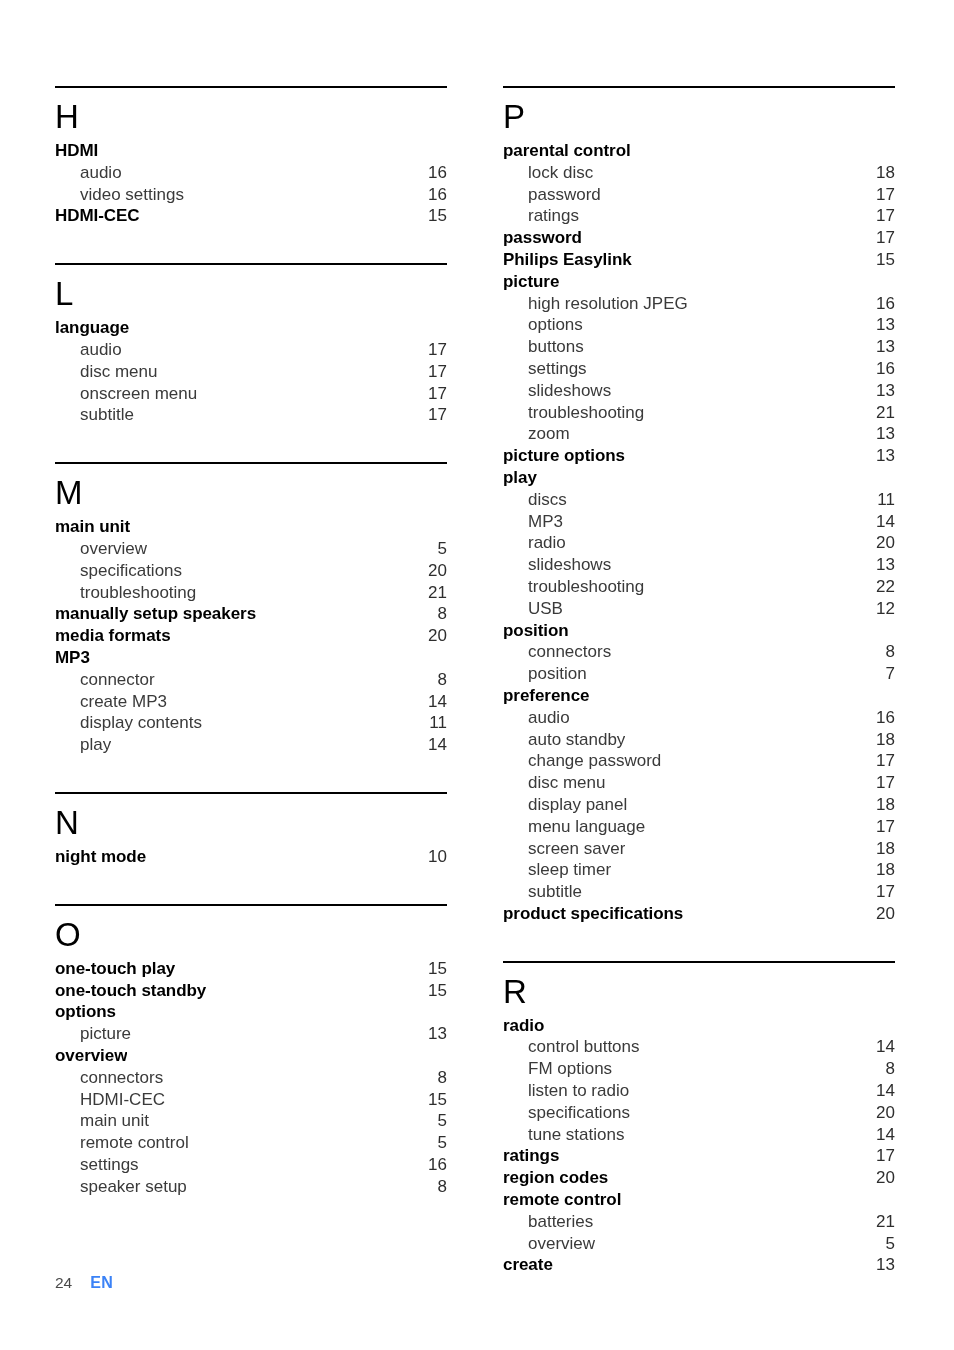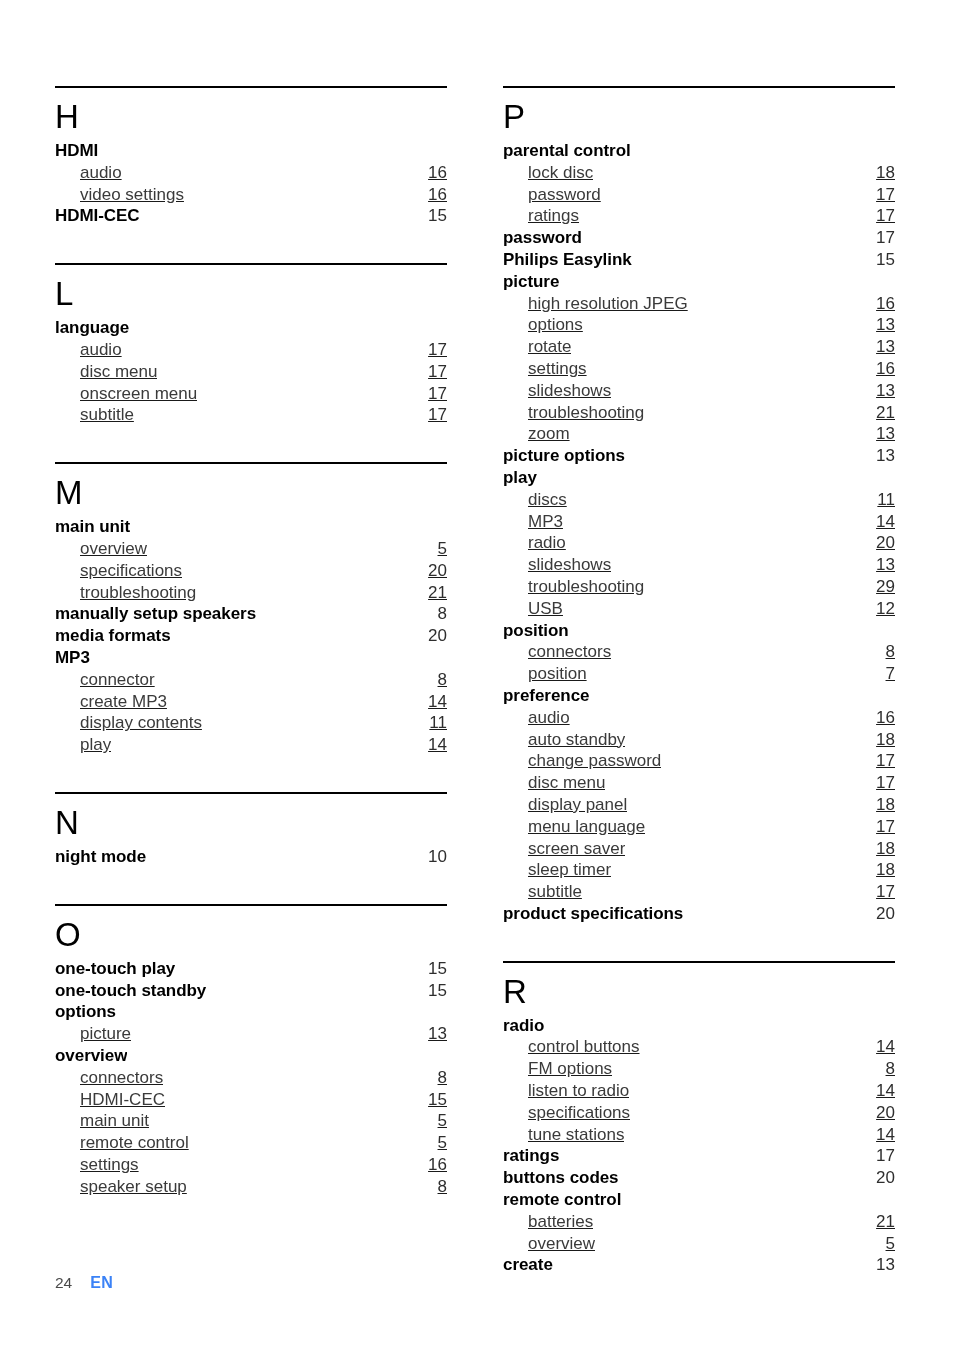--- a/index.html
+++ b/index.html
@@ -69,21 +69,20 @@
 
   .entry.level-0 .entry-label {
     font-weight: 700;
     color: #000000;
     letter-spacing: -0.05px;
     text-align: right;
   }
 
   .entry.level-1 {
     padding-left: 25px;
-    text-decoration: underline;
   }
 
   .entry.level-1 .entry-label {
     font-weight: 400;
     color: #3a3a3a;
   }
 
   .entry-label {
     flex: 0 1 auto;
     overflow: hidden;
@@ -327,21 +326,21 @@
           </div>
           <div class="entry level-1">
             <span class="entry-label">high resolution JPEG</span>
             <span class="entry-page">16</span>
           </div>
           <div class="entry level-1">
             <span class="entry-label">options</span>
             <span class="entry-page">13</span>
           </div>
           <div class="entry level-1">
-            <span class="entry-label">rotate</span>
+            <span class="entry-label">buttons</span>
             <span class="entry-page">13</span>
           </div>
           <div class="entry level-1">
             <span class="entry-label">settings</span>
             <span class="entry-page">16</span>
           </div>
           <div class="entry level-1">
             <span class="entry-label">slideshows</span>
             <span class="entry-page">13</span>
           </div>
@@ -372,21 +371,21 @@
           <div class="entry level-1">
             <span class="entry-label">radio</span>
             <span class="entry-page">20</span>
           </div>
           <div class="entry level-1">
             <span class="entry-label">slideshows</span>
             <span class="entry-page">13</span>
           </div>
           <div class="entry level-1">
             <span class="entry-label">troubleshooting</span>
-            <span class="entry-page">29</span>
+            <span class="entry-page">22</span>
           </div>
           <div class="entry level-1">
             <span class="entry-label">USB</span>
             <span class="entry-page">12</span>
           </div>
           <div class="entry level-0">
             <span class="entry-label">position</span>
             <span class="entry-page"></span>
           </div>
           <div class="entry level-1">
@@ -468,21 +467,21 @@
           </div>
           <div class="entry level-1">
             <span class="entry-label">tune stations</span>
             <span class="entry-page">14</span>
           </div>
           <div class="entry level-0">
             <span class="entry-label">ratings</span>
             <span class="entry-page">17</span>
           </div>
           <div class="entry level-0">
-            <span class="entry-label">buttons codes</span>
+            <span class="entry-label">region codes</span>
             <span class="entry-page">20</span>
           </div>
           <div class="entry level-0">
             <span class="entry-label">remote control</span>
             <span class="entry-page"></span>
           </div>
           <div class="entry level-1">
             <span class="entry-label">batteries</span>
             <span class="entry-page">21</span>
           </div>

